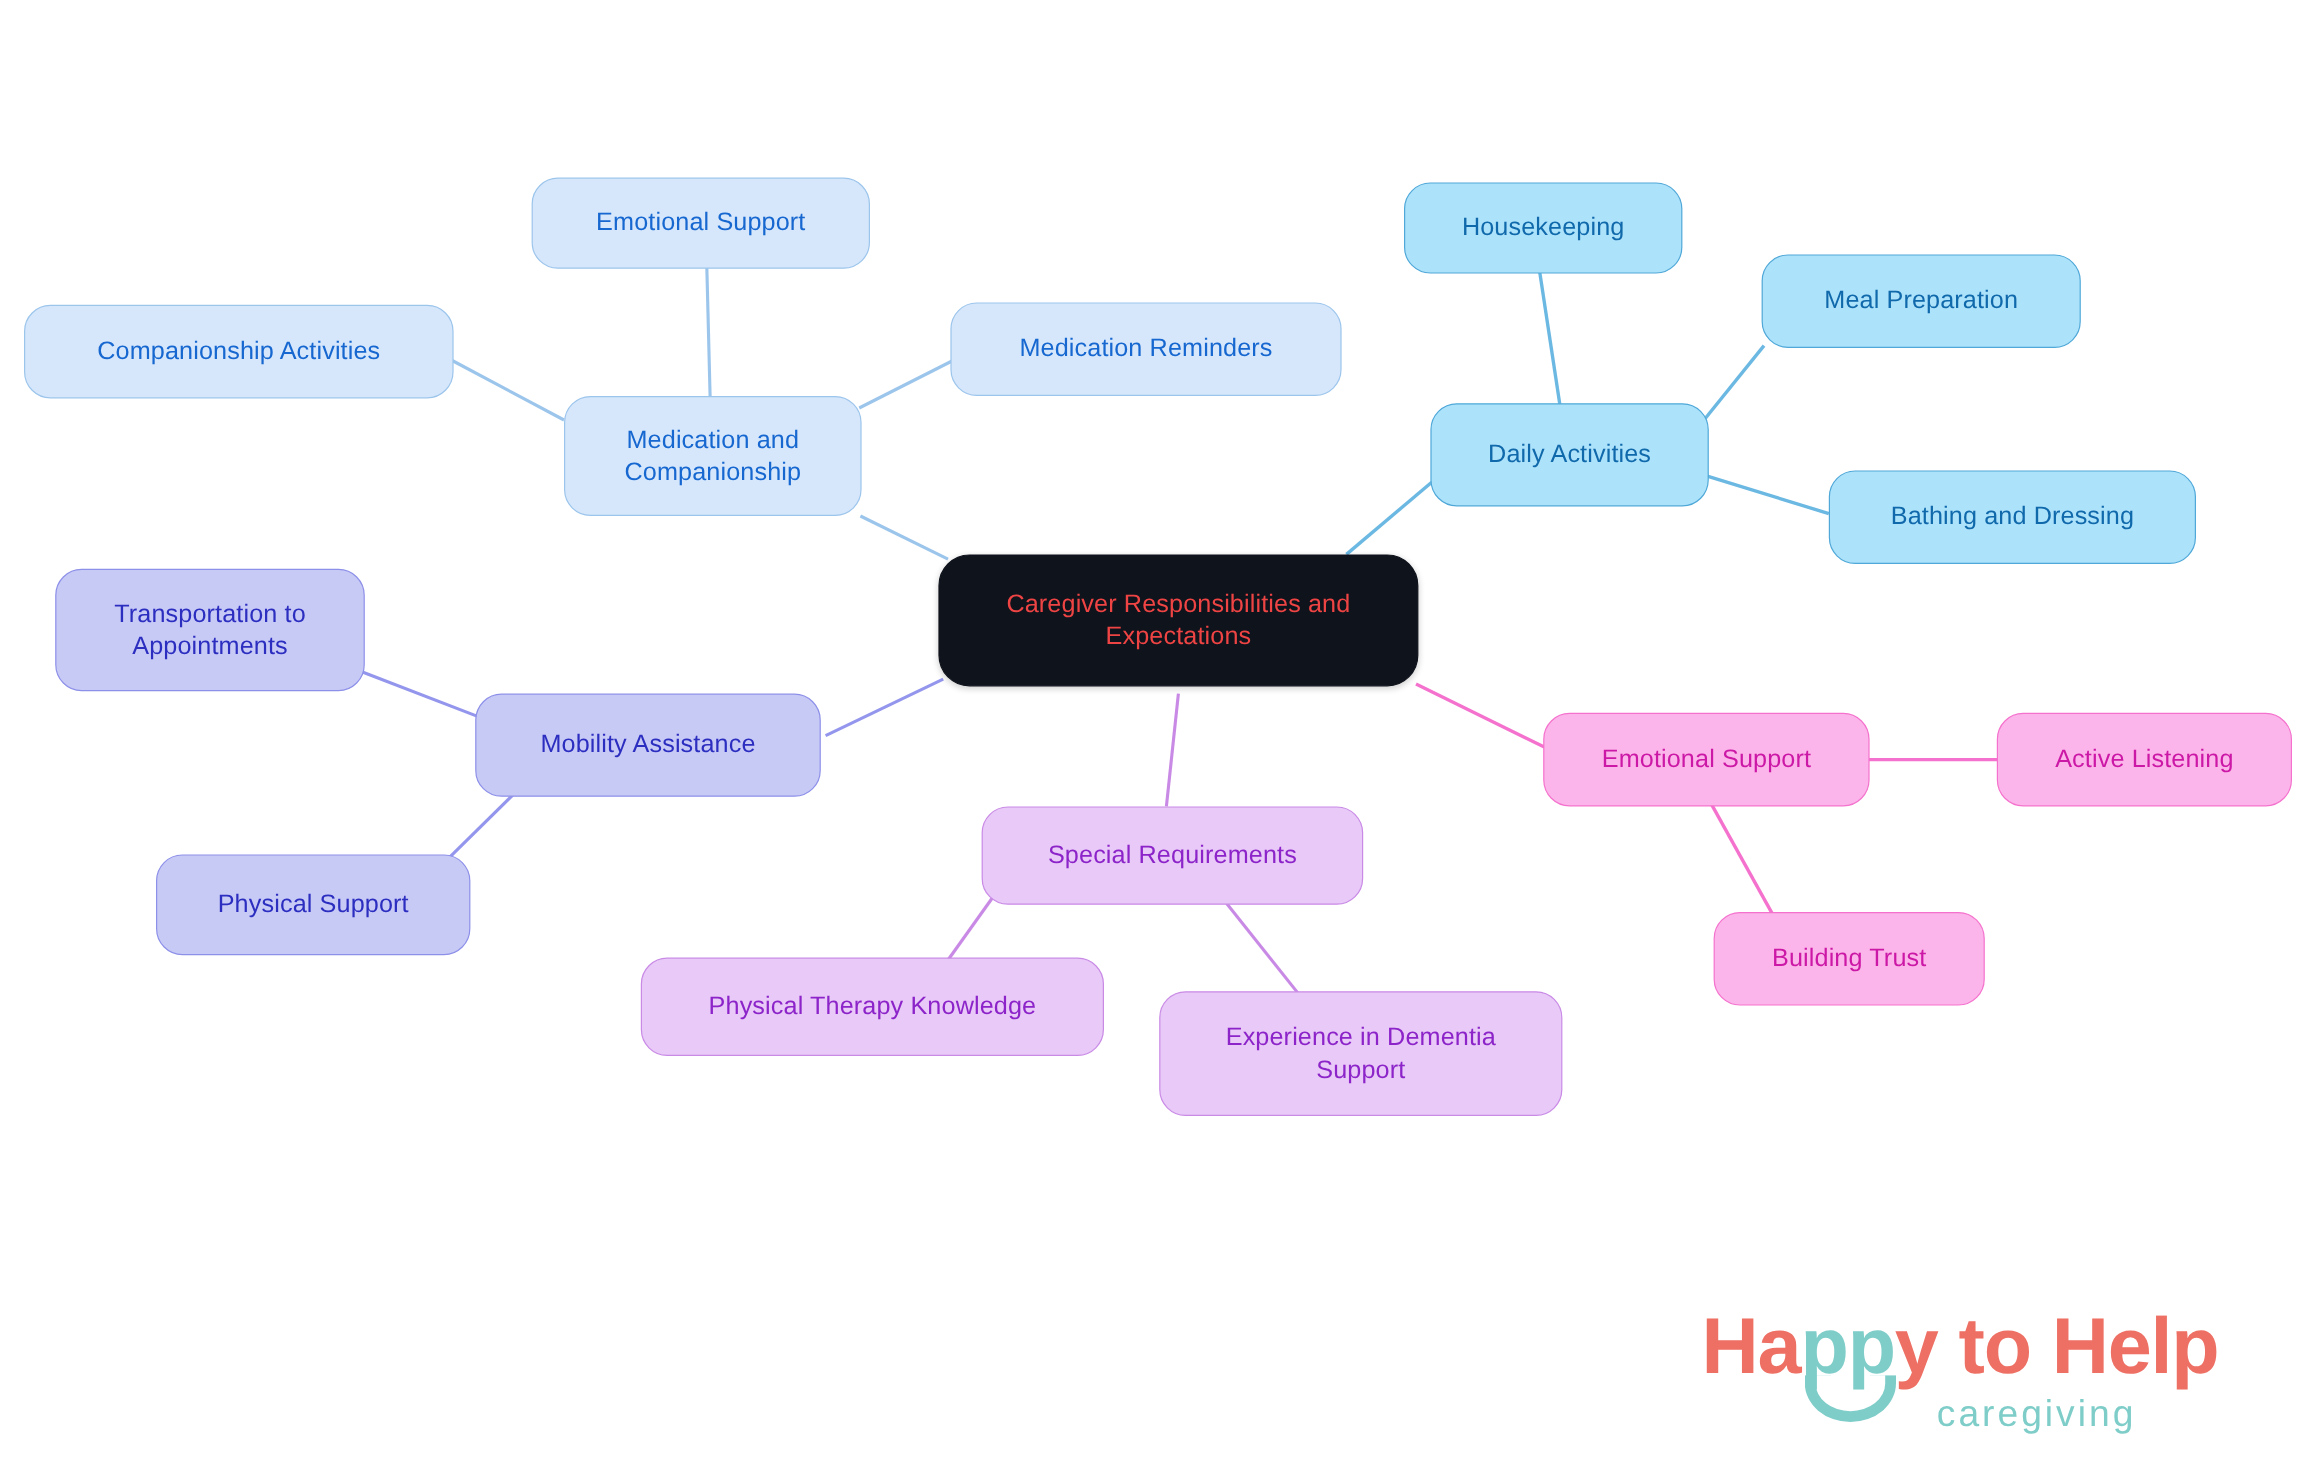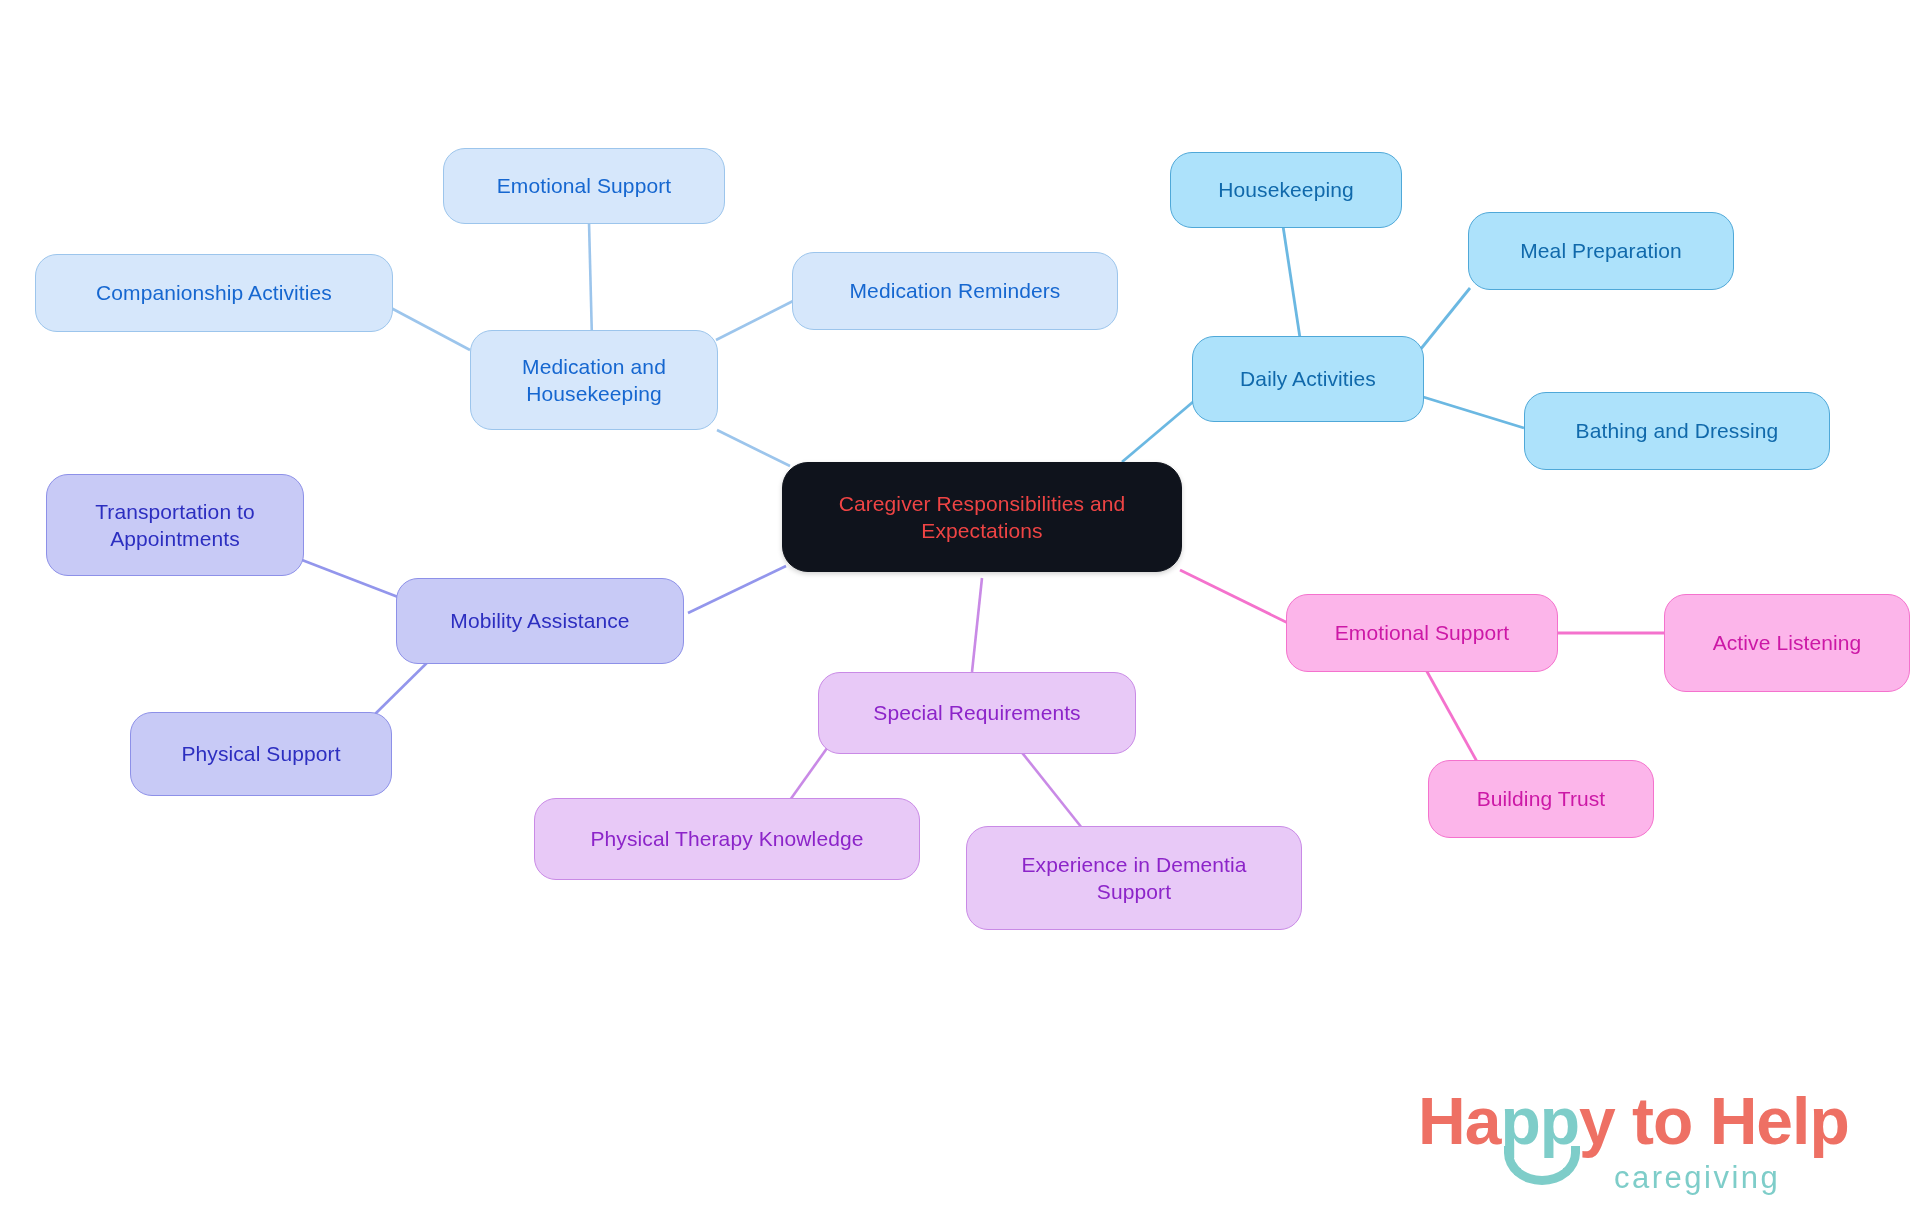--- a/index.html
+++ b/index.html
@@ -157,25 +157,25 @@
     <path d="M 840 730 L 790 800" stroke="#c98ae6" stroke-width="2.6" fill="none"></path>
     <path d="M 1004 730 L 1082 828" stroke="#c98ae6" stroke-width="2.6" fill="none"></path>
 
     <path d="M 1554 633 L 1665 633" stroke="#f472cd" stroke-width="2.8" fill="none"></path>
     <path d="M 1425 668 L 1480 767" stroke="#f472cd" stroke-width="2.8" fill="none"></path>
   </svg>
 
   <div class="node root" style="left:782px; top:462px; width:400px; height:110px;">Caregiver Responsibilities and Expectations</div>
 
   <div class="node blue1" style="left:470px; top:330px; width:248px; height:100px;">Medication and
-Housekeeping</div>
+Companionship</div>
 
   <div class="node blue1" style="left:443px; top:148px; width:282px; height:76px;">Emotional Support</div>
 
-  <div class="node blue1" style="left:20px; top:254px; width:358px; height:78px;margin-left:15px;">Companionship Activities</div>
+  <div class="node blue1" style="left:20px; top:254px; width:358px; height:78px;">Companionship Activities</div>
 
   <div class="node blue1" style="left:792px; top:252px; width:326px; height:78px;">Medication Reminders</div>
 
   <div class="node blue2" style="left:1192px; top:336px; width:232px; height:86px;">Daily Activities</div>
 
   <div class="node blue2" style="left:1170px; top:152px; width:232px; height:76px;">Housekeeping</div>
 
   <div class="node blue2" style="left:1468px; top:212px; width:266px; height:78px;">Meal Preparation</div>
 
   <div class="node blue2" style="left:1524px; top:392px; width:306px; height:78px;">Bathing and Dressing</div>
@@ -189,21 +189,21 @@
 
   <div class="node violet" style="left:818px; top:672px; width:318px; height:82px;">Special Requirements</div>
 
   <div class="node violet" style="left:498px; top:798px; width:386px; height:82px;margin-left:36px;">Physical Therapy Knowledge</div>
 
   <div class="node violet" style="left:966px; top:826px; width:336px; height:104px;">Experience in Dementia
 Support</div>
 
   <div class="node pink" style="left:1286px; top:594px; width:272px; height:78px;">Emotional Support</div>
 
-  <div class="node pink" style="left:1664px; top:594px; width:246px; height:98px;">Active Listening</div>
+  <div class="node pink" style="left:1664px; top:594px; width:246px; height:78px;">Active Listening</div>
 
   <div class="node pink" style="left:1428px; top:760px; width:226px; height:78px;">Building Trust</div>
 
   <div id="logo">
     <div class="wordmark"><span>Ha</span><span class="teal">pp</span><span>y</span><span> to Help</span></div>
     <div class="smile"></div>
     <div class="tagline">caregiving</div>
   </div>
 
 </div>

